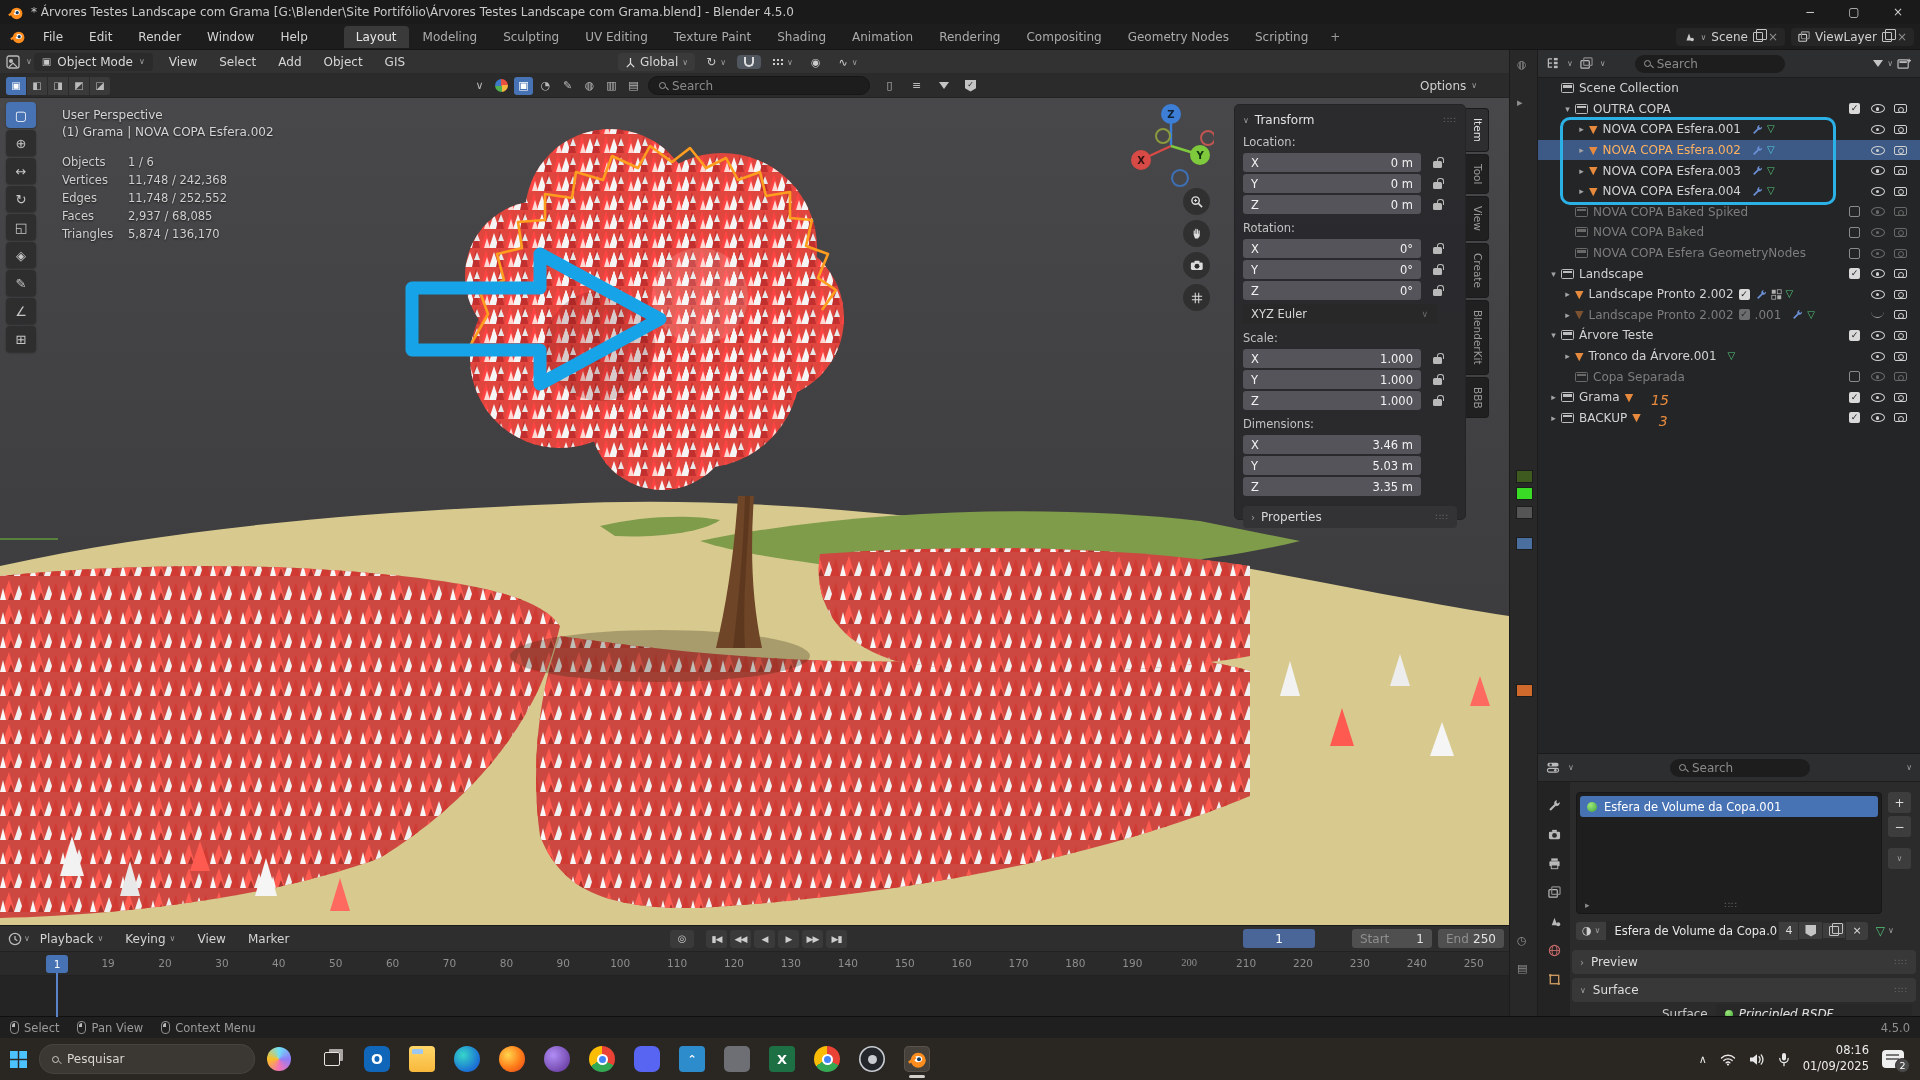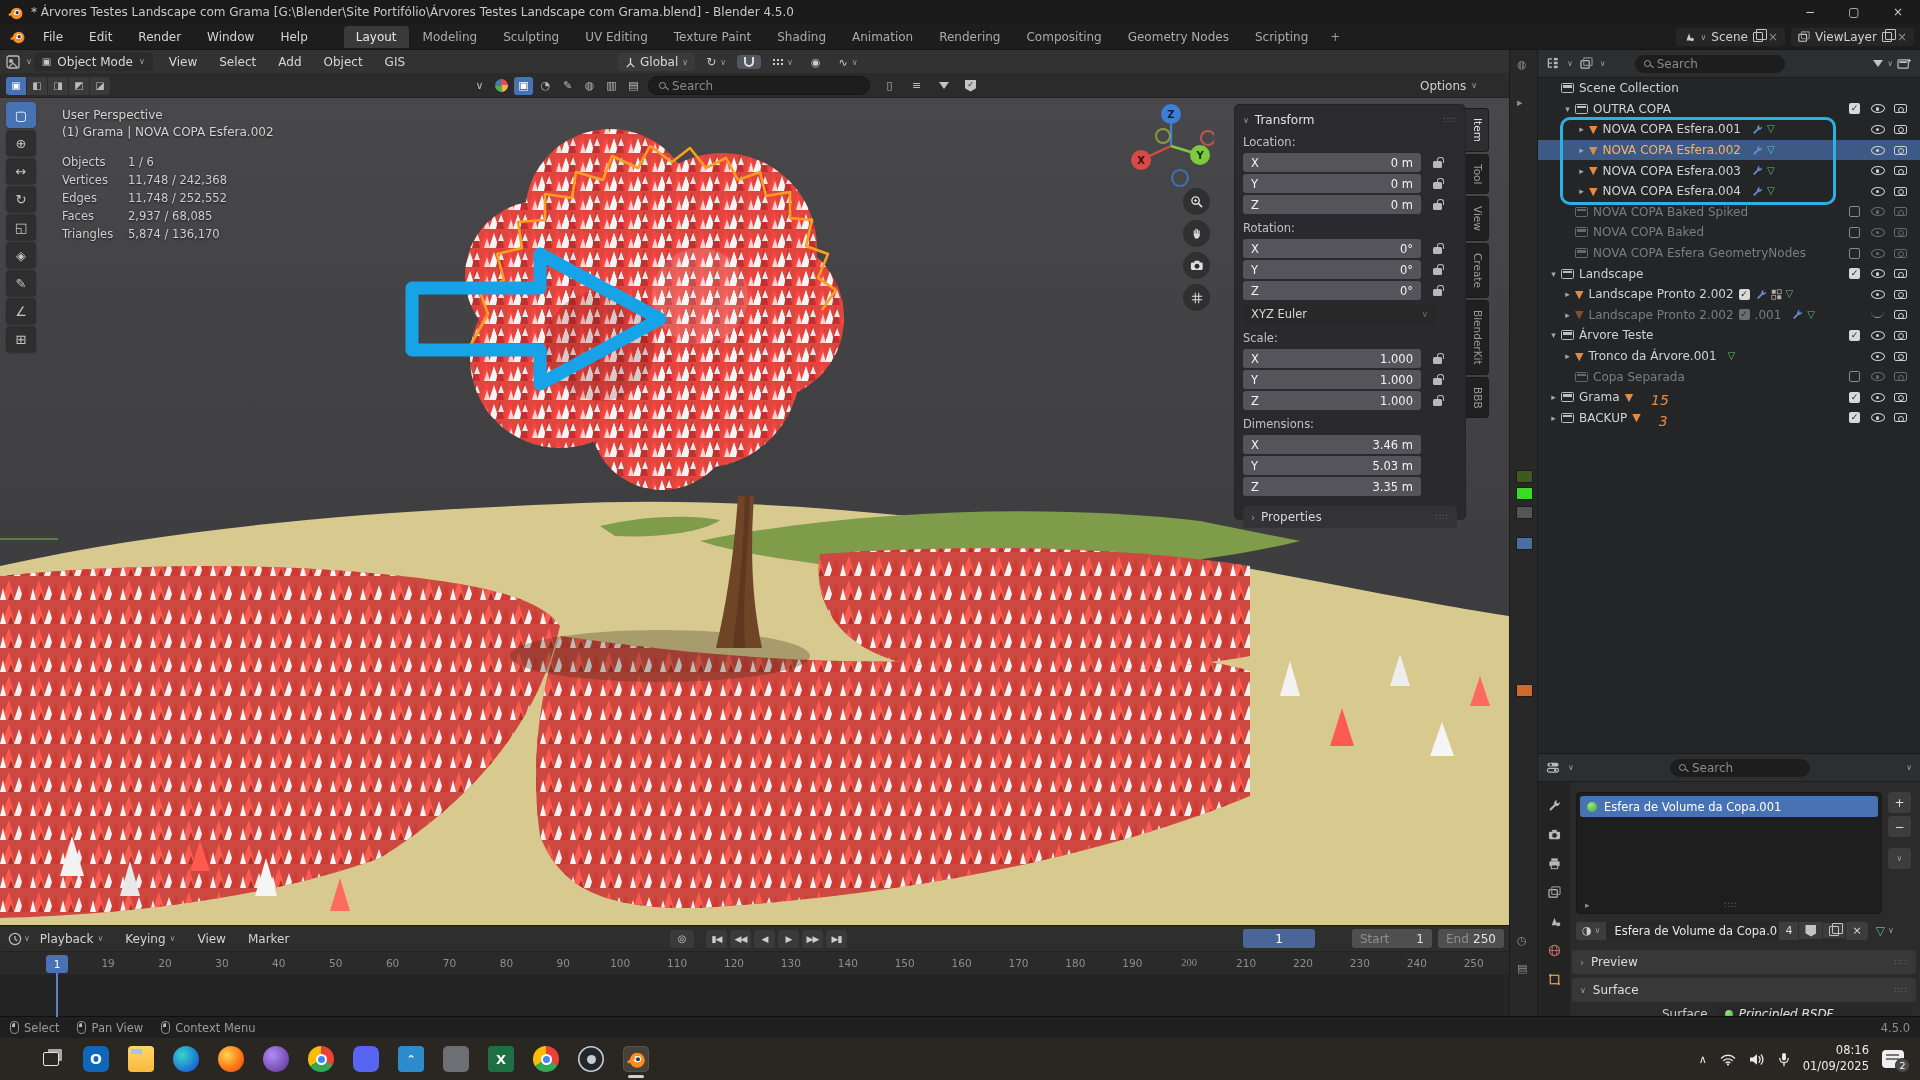--- a/index.html
+++ b/index.html
@@ -1269,20 +1269,35 @@
         </div>
         <div class="hint">
           <span class="ic-mouse"></span>
           <span>Context Menu</span>
         </div>
       </div>
     <span class="version">4.5.0</span>
   </div>
 
   <div class="taskbar">
+    <div class="tb-left">
+      <span class="svgic">
+          <svg width="17" height="17" viewBox="0 0 14 14">
+            <rect width="6.4" height="6.4" fill="#4cc2ff"></rect>
+            <rect x="7.6" width="6.4" height="6.4" fill="#4cc2ff"></rect>
+            <rect y="7.6" width="6.4" height="6.4" fill="#4cc2ff"></rect>
+            <rect x="7.6" y="7.6" width="6.4" height="6.4" fill="#4cc2ff"></rect>
+          </svg>
+        </span>
+      <div class="tb-search">
+        <span class="ic-mag" style="border-color:#cfcbc6"></span>
+        <span>Pesquisar</span>
+      </div>
+      <span class="copilot"></span>
+    </div>
     <div class="tb-apps">
         <div class="app k-taskview"></div>
         <div class="app k-outlook">O</div>
         <div class="app k-explorer"></div>
         <div class="app k-edge"></div>
         <div class="app k-firefox"></div>
         <div class="app k-purple"></div>
         <div class="app k-chrome"></div>
         <div class="app k-discord"></div>
         <div class="app k-vscode">⌃</div>

